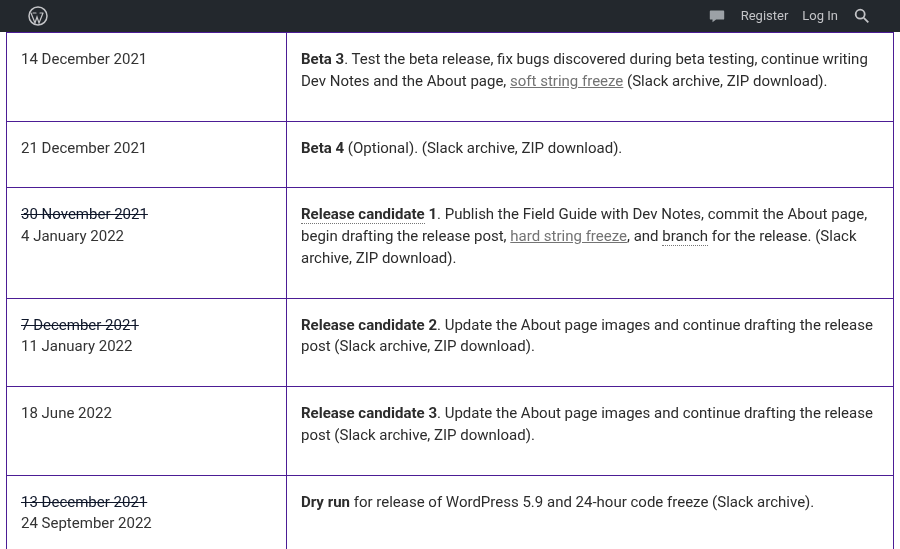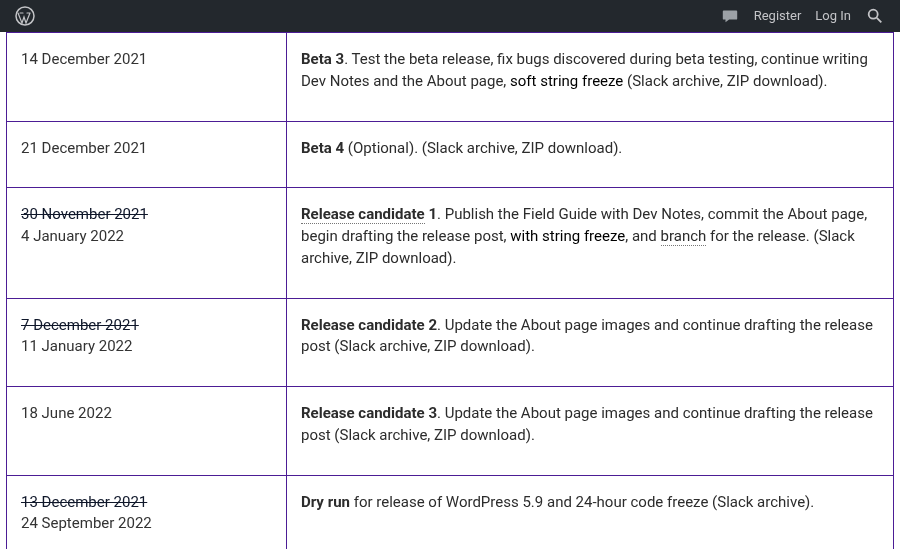--- a/index.html
+++ b/index.html
@@ -8,21 +8,21 @@
     background: #fff;
     color: #1d2327;
     font-size: 15px;
     line-height: 1.45;
   }
   
   .adminbar {
     background: #23282d;
     height: 32px;
     display: flex;
-    padding: 0 15px;
+    padding: 0 28px;
     justify-content: space-between;
   }
   .adminbar-left { display: flex; align-items: center; gap: 8px; }
   .adminbar-right { display: flex; align-items: center; gap: 14px; }
   .adminbar-link {
     color: #c3c4c7;
     font-size: 13px;
     cursor: pointer;
   }
   .wp-logo svg { display: block; }
@@ -41,21 +41,21 @@
     padding: 16px 14px 28px 14px;
     vertical-align: top;
   }
   table.schedule td.date-col {
     width: 280px;
     color: #333;
   }
   .strike { text-decoration: line-through; color:#0f172a; }
   .desc-col { color:#2c2c2c; }
   .bold { font-weight: 700; }
-  .link { color: #000000; cursor: pointer; }
+  .link { color: #737373; cursor: pointer; text-decoration: underline; }
   .dotted { border-bottom: 1px dotted #767676; }
   
 </style>
 </head>
 <body>
 
 <div class="adminbar">
   <div class="adminbar-left">
     <span class="wp-logo">
       <svg width="20" height="20" viewBox="0 0 20 20">
@@ -102,21 +102,21 @@
           <span class="bold">Beta 4</span><span> (Optional). (Slack archive, ZIP download).</span>
         </td>
       </tr>
 
       <tr>
         <td class="date-col">
           <span class="strike">30 November 2021</span><br>
           <span>4 January 2022</span>
         </td>
         <td class="desc-col">
-          <span class="bold dotted">Release candidate</span><span class="bold"> 1</span><span>. Publish the Field Guide with Dev Notes, commit the About page, begin drafting the release post, </span><span class="link">with string freeze</span><span>, and </span><span class="dotted">branch</span><span> for the release. (Slack archive, ZIP download).</span>
+          <span class="bold dotted">Release candidate</span><span class="bold"> 1</span><span>. Publish the Field Guide with Dev Notes, commit the About page, begin drafting the release post, </span><span class="link">hard string freeze</span><span>, and </span><span class="dotted">branch</span><span> for the release. (Slack archive, ZIP download).</span>
         </td>
       </tr>
 
       <tr>
         <td class="date-col">
           <span class="strike">7 December 2021</span><br>
           <span>11 January 2022</span>
         </td>
         <td class="desc-col">
           <span class="bold">Release candidate 2</span><span>. Update the About page images and continue drafting the release post (Slack archive, ZIP download).</span>

